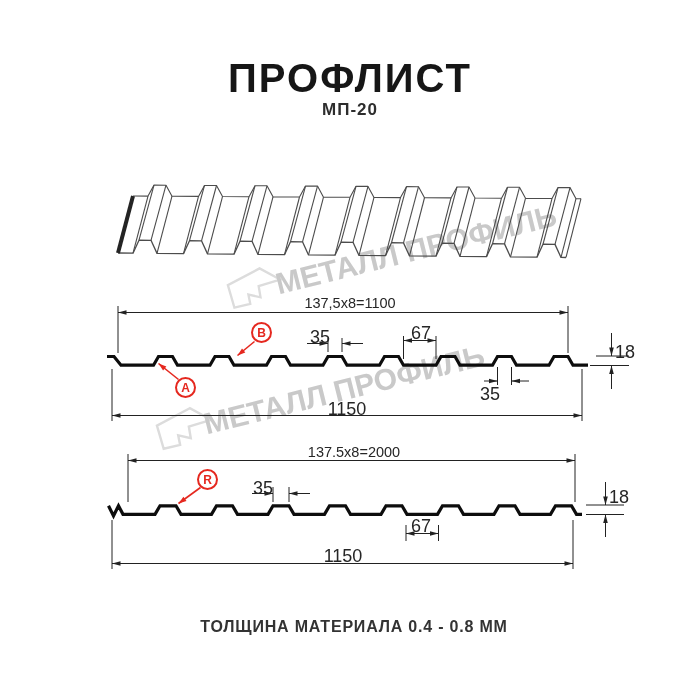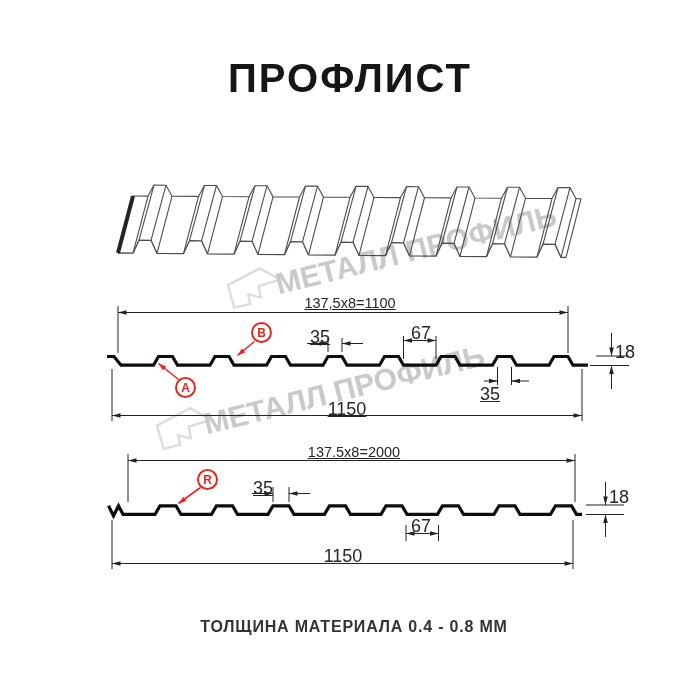--- a/index.html
+++ b/index.html
@@ -10,32 +10,33 @@
          letter-spacing:2px;color:#161616;z-index:3;}
   #subtitle{left:0;right:0;top:100px;text-align:center;font-size:17px;font-weight:bold;
          letter-spacing:1px;color:#2d2d2d;z-index:3;}
   #footer{left:8px;right:0;top:618px;text-align:center;font-size:16px;font-weight:bold;
          letter-spacing:0.8px;color:#333333;z-index:3;}
   .wm{z-index:1;}
   .wm-text{white-space:nowrap;font-weight:bold;font-size:30px;color:#c9c9c9;
          transform:rotate(-14deg);transform-origin:center;}
   #linework{left:0;top:0;z-index:2;}
   .dim{z-index:3;font-size:18px;color:#262626;white-space:nowrap;}
-  .dim.c{transform:translateX(-50%);text-decoration:underline;}
+  .dim.c{transform:translateX(-50%);}
   .dim.big{font-size:14.5px;}
   .badge{z-index:3;width:21px;height:21px;border:2px solid #e5281f;border-radius:50%;
          box-sizing:border-box;display:flex;align-items:center;justify-content:center;
          font-size:12px;font-weight:bold;color:#e5281f;background:transparent;}
 </style>
 </head>
 <body>
 
 <div id="page">
 
   <div class="abs" id="title">ПРОФЛИСТ</div>
+  <div class="abs" id="subtitle">МП-20</div>
 
   <div class="abs wm" style="left:226px;top:266px;">
     <svg width="56" height="44" viewBox="0 0 60 46">
       <path d="M36,2 L2,20 L9,44 L26,40 L24,30 L37,33 L35,21 L58,14 Z" fill="none" stroke="#dcdcdc" stroke-width="2.5"></path>
     </svg>
   </div>
   <div class="abs wm wm-text" style="left:272px;top:233px;">МЕТАЛЛ ПРОФИЛЬ</div>
 
   <div class="abs wm" style="left:155px;top:406px;">
     <svg width="58" height="45" viewBox="0 0 60 46">

